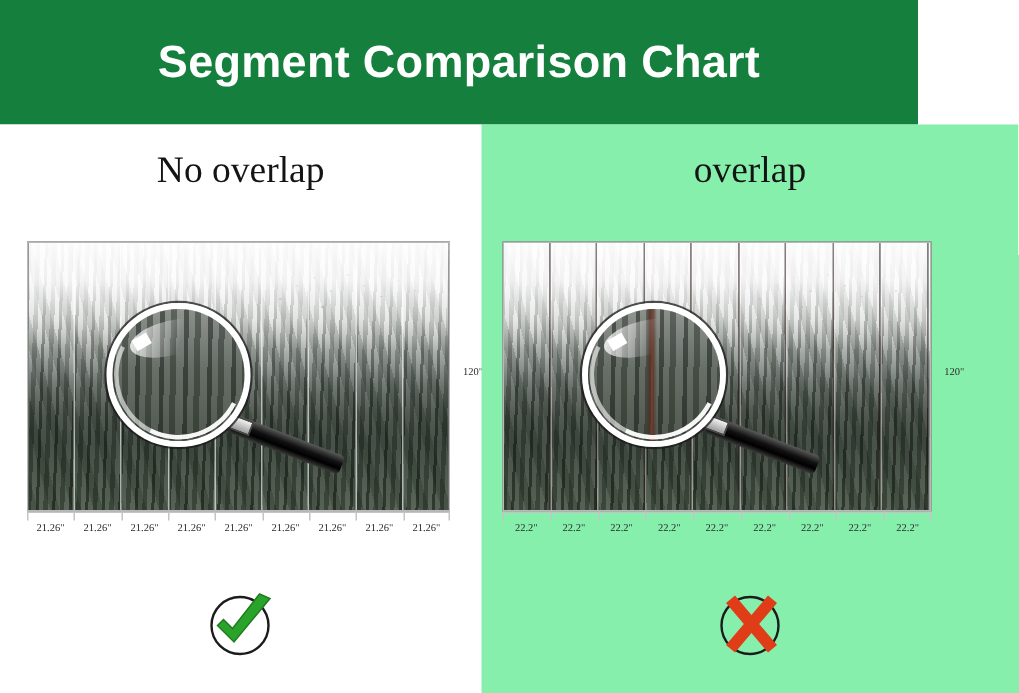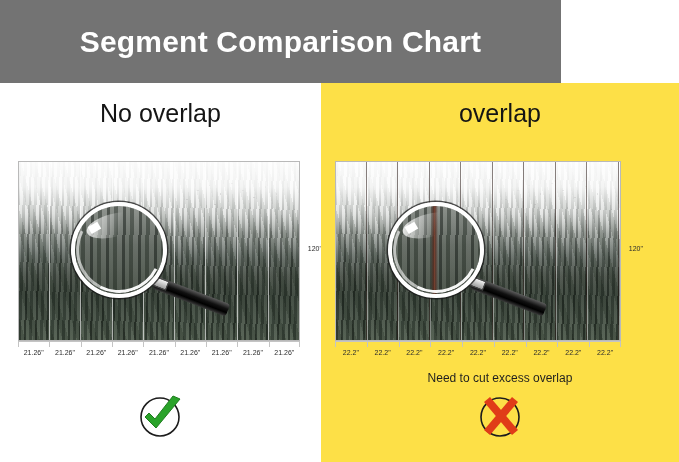--- a/index.html
+++ b/index.html
@@ -13,23 +13,23 @@
     width: 679px;
     height: 462px;
     overflow: hidden;
     position: relative;
   }
 
   
   #header-bar {
     position: absolute;
     left: 0; top: 0;
-    width: 561px;
+    width: 612px;
     height: 83px;
-    background: #737373;
+    background: #15803d;
     display: flex;
     align-items: center;
     justify-content: center;
   }
   #page-title {
     color: #ffffff;
     font-size: 30px;
     font-weight: 700;
     letter-spacing: 0.2px;
     line-height: 1;
@@ -41,23 +41,24 @@
     position: absolute;
     left: 0; top: 83px;
     width: 679px;
     height: 379px;
     display: flex;
   }
   .panel {
     position: relative;
     height: 100%;
     box-sizing: border-box;
+    font-family: Liberation Serif, serif;
   }
   #panel-left  { width: 337px; background: #ffffff; }
-  #panel-right { width: 376px; background: #fde047; }
+  #panel-right { width: 376px; background: #86efac; }
 
   .panel-heading {
     position: absolute;
     top: 18px;
     left: 0;
     width: 100%;
     text-align: center;
     font-size: 25px;
     font-weight: 400;
     color: #141414;
@@ -419,21 +420,20 @@
         <div class="width-cell">22.2"</div>
         <div class="width-cell">22.2"</div>
         <div class="width-cell">22.2"</div>
         <div class="width-cell">22.2"</div>
         <div class="width-cell">22.2"</div>
         <div class="width-cell">22.2"</div>
         <div class="width-cell">22.2"</div>
       </div>
     </div>
 
-    <div class="caption">Need to cut excess overlap</div>
 
     <div class="verdict">
       <svg width="56" height="48" viewBox="0 0 56 48">
         <circle cx="28" cy="24" r="19" fill="none" stroke="#1c1c1c" stroke-width="1.6"></circle>
         <path d="M12 9 L18 4 L46 37 L40 42 Z" fill="#e03c18"></path>
         <path d="M46 9 L40 4 L12 37 L18 42 Z" fill="#e03c18"></path>
       </svg>
     </div>
   </div>
 

